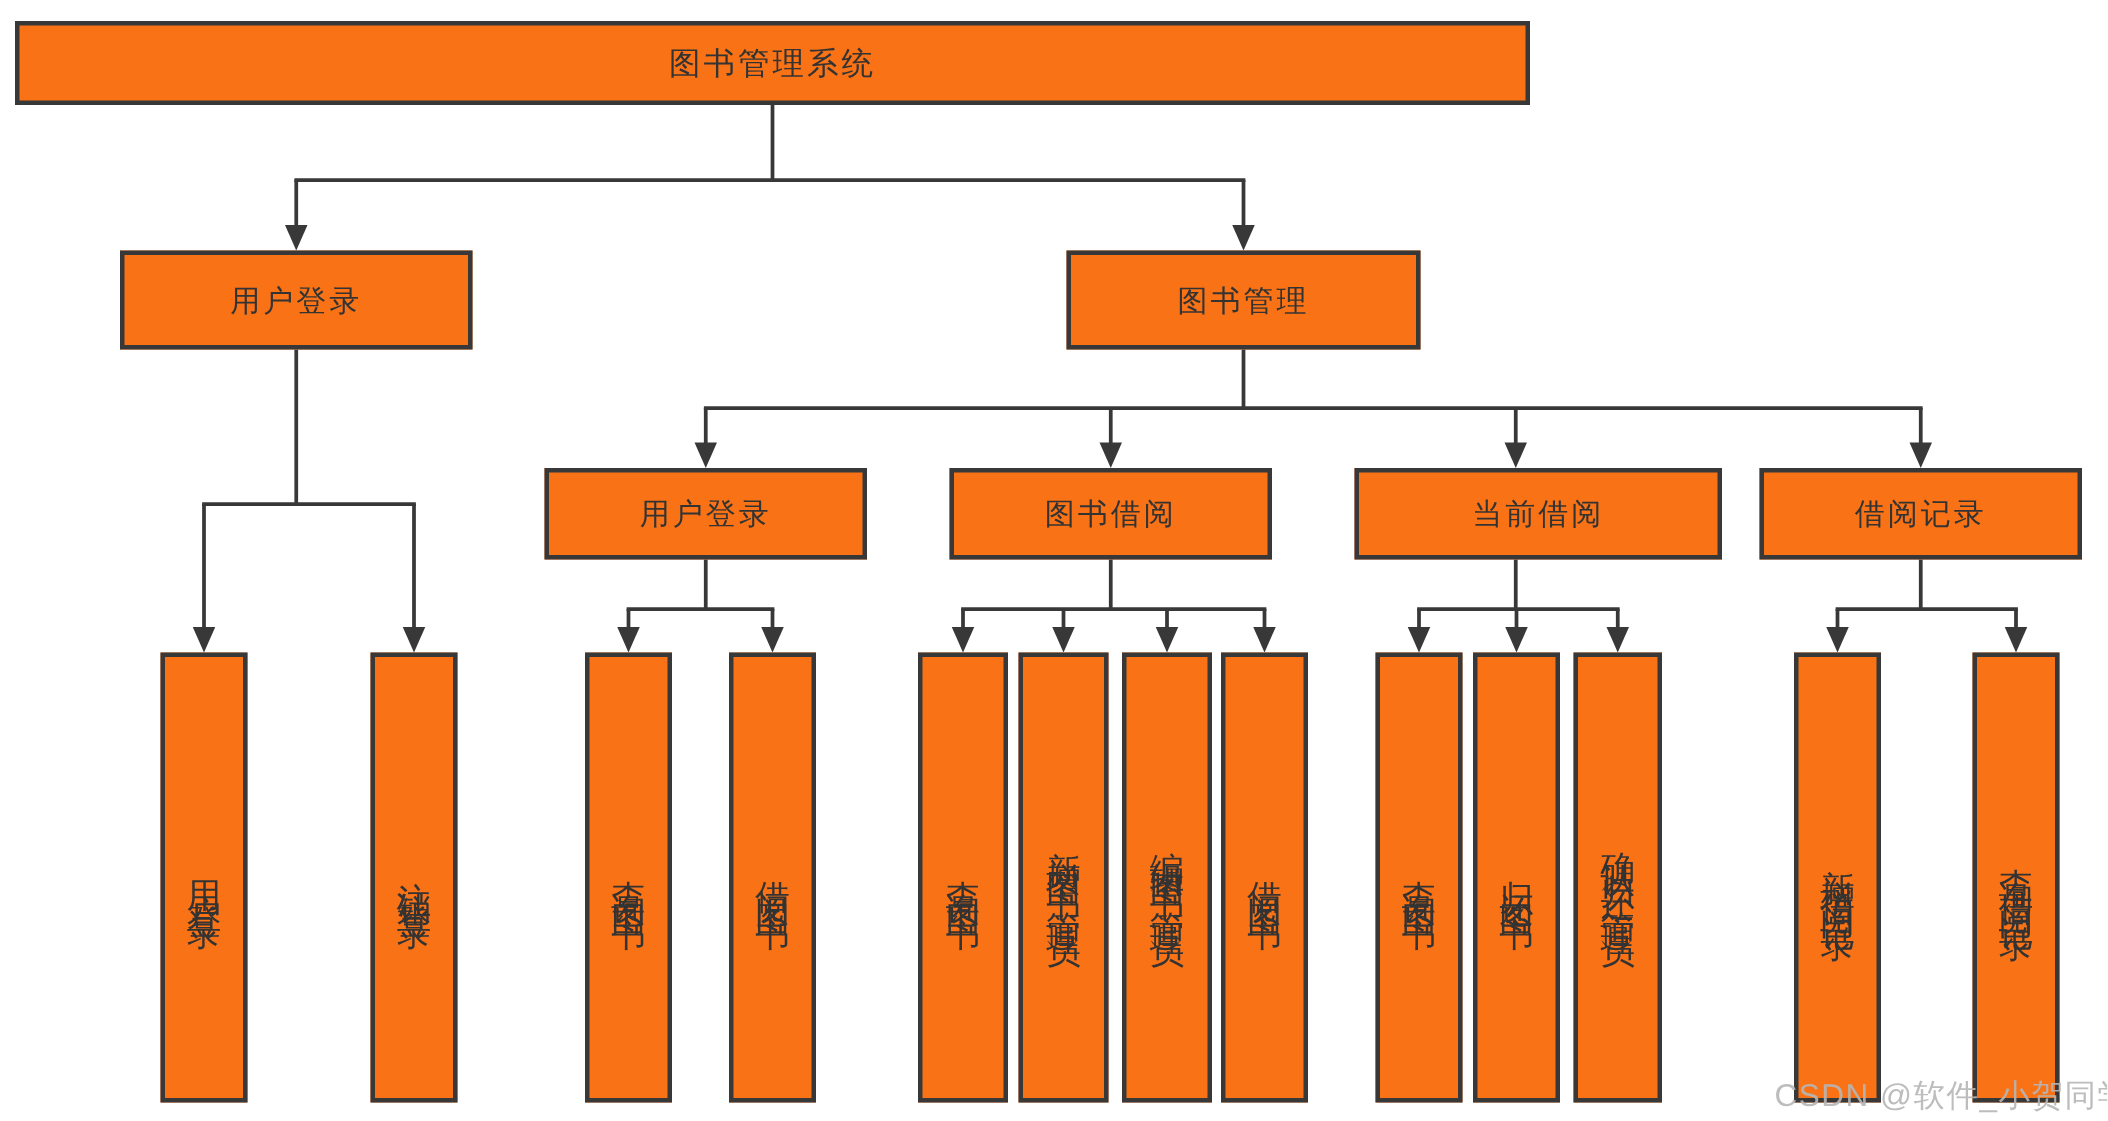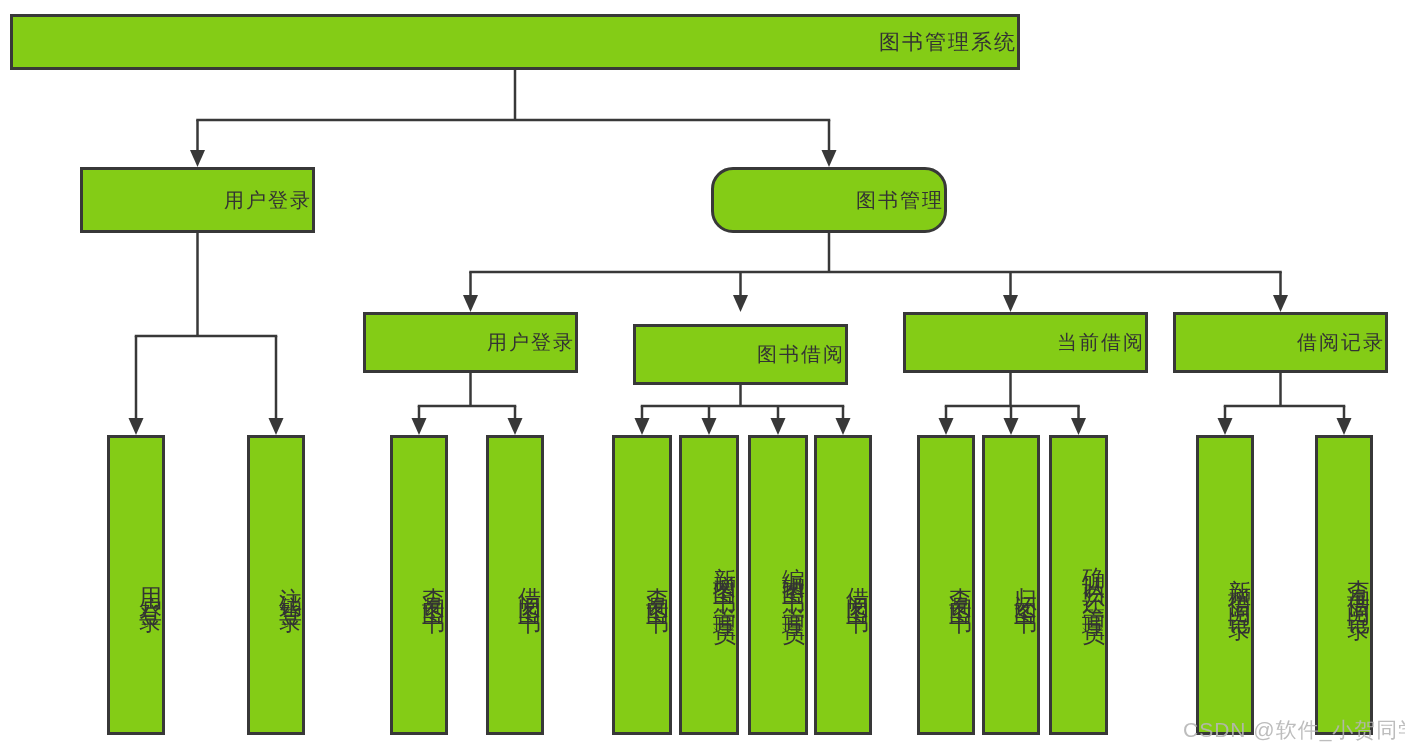--- a/index.html
+++ b/index.html
@@ -18,25 +18,25 @@
   svg.edges {
     position: absolute;
     left: 0;
     top: 0;
     width: 1405px;
     height: 747px;
   }
   .node {
     position: absolute;
     box-sizing: border-box;
-    background: #84cc16;
+    background: #f97316;
     border: 3px solid #383838;
     display: flex;
     align-items: center;
-    justify-content: flex-end;
+    justify-content: center;
     color: #333333;
   }
   .node.h span {
     font-size: 20px;
     letter-spacing: 2px;
     white-space: nowrap;
   }
   .node.root span {
     font-size: 21px;
   }
@@ -114,27 +114,27 @@
       <line x1="1344" y1="406" x2="1344" y2="422" stroke="#383838" stroke-width="2.5"></line>
       <polygon points="1336.5,418 1351.5,418 1344,435" fill="#383838"></polygon>
     </svg>
   <div id="nodes-layer">
       <div class="node h root" style="left: 10px; top: 14px; width: 1010px; height: 56px; border-color: rgb(56, 56, 56); color: rgb(51, 51, 51);">
         <span>图书管理系统</span>
       </div>
       <div class="node h" style="left: 80px; top: 167px; width: 235px; height: 66px; border-color: rgb(56, 56, 56); color: rgb(51, 51, 51);">
         <span>用户登录</span>
       </div>
-      <div class="node h" style="left: 711px; top: 167px; width: 236px; height: 66px; border-color: rgb(56, 56, 56); color: rgb(51, 51, 51); border-radius: 22px;">
+      <div class="node h" style="left: 711px; top: 167px; width: 236px; height: 66px; border-color: rgb(56, 56, 56); color: rgb(51, 51, 51);">
         <span>图书管理</span>
       </div>
       <div class="node h" style="left: 363px; top: 312px; width: 215px; height: 61px; border-color: rgb(56, 56, 56); color: rgb(51, 51, 51);">
         <span>用户登录</span>
       </div>
-      <div class="node h" style="left: 633px; top: 324px; width: 215px; height: 61px; border-color: rgb(56, 56, 56); color: rgb(51, 51, 51);">
+      <div class="node h" style="left: 633px; top: 312px; width: 215px; height: 61px; border-color: rgb(56, 56, 56); color: rgb(51, 51, 51);">
         <span>图书借阅</span>
       </div>
       <div class="node h" style="left: 903px; top: 312px; width: 245px; height: 61px; border-color: rgb(56, 56, 56); color: rgb(51, 51, 51);">
         <span>当前借阅</span>
       </div>
       <div class="node h" style="left: 1173px; top: 312px; width: 215px; height: 61px; border-color: rgb(56, 56, 56); color: rgb(51, 51, 51);">
         <span>借阅记录</span>
       </div>
       <div class="node v" style="left: 107px; top: 435px; width: 58px; height: 300px; border-color: rgb(56, 56, 56); color: rgb(51, 51, 51);">
         <span>用户登录</span>

